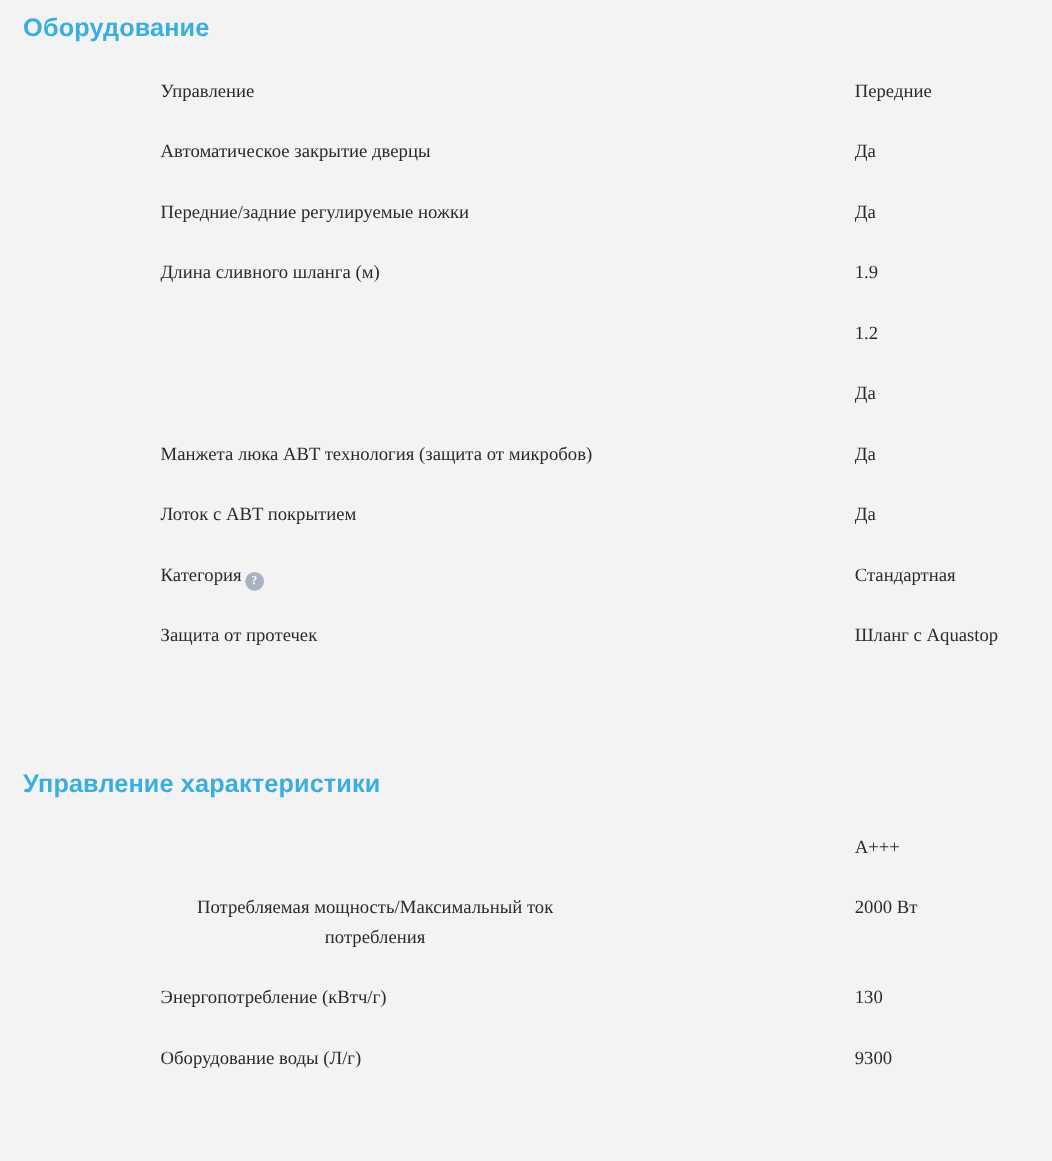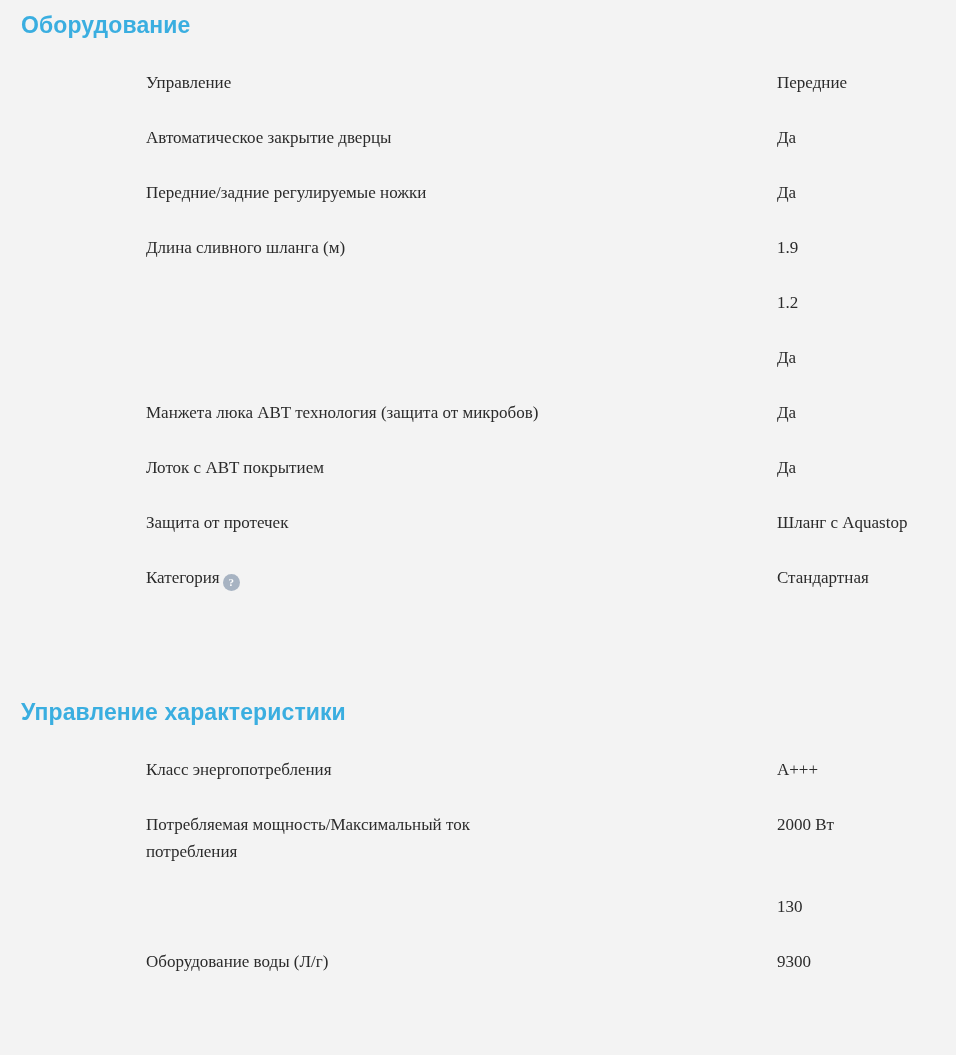--- a/index.html
+++ b/index.html
@@ -100,39 +100,39 @@
   </li>
   <li class="spec-row">
     <span class="spec-label">Манжета люка ABT технология (защита от микробов)</span>
     <span class="spec-value">Да</span>
   </li>
   <li class="spec-row">
     <span class="spec-label">Лоток с ABT покрытием</span>
     <span class="spec-value">Да</span>
   </li>
   <li class="spec-row">
+    <span class="spec-label"><span>Категория</span><span class="help-icon">?</span></span>
+    <span class="spec-value">Стандартная</span>
+  </li>
+  <li class="spec-row">
     <span class="spec-label">Защита от протечек</span>
     <span class="spec-value">Шланг с Aquastop</span>
-  </li>
-  <li class="spec-row">
-    <span class="spec-label"><span>Категория</span><span class="help-icon">?</span></span>
-    <span class="spec-value">Стандартная</span>
   </li>
 </ul>
 
 <h2 class="section-title" style="top:698px;">Управление характеристики</h2>
 <ul class="spec-list" style="top:756px;">
   <li class="spec-row">
-    <span class="spec-label">Класс энергопотребления</span>
     <span class="spec-value">A+++</span>
   </li>
   <li class="spec-row tall">
-    <span class="spec-label" style="width:390px;">Потребляемая мощность/Максимальный ток потребления</span>
+    <span class="spec-label" style="width:390px;text-align:center;">Потребляемая мощность/Максимальный ток потребления</span>
     <span class="spec-value">2000 Вт</span>
   </li>
   <li class="spec-row">
+    <span class="spec-label">Энергопотребление (кВтч/г)</span>
     <span class="spec-value">130</span>
   </li>
   <li class="spec-row">
     <span class="spec-label">Оборудование воды (Л/г)</span>
     <span class="spec-value">9300</span>
   </li>
 </ul>
 
 </body></html>

